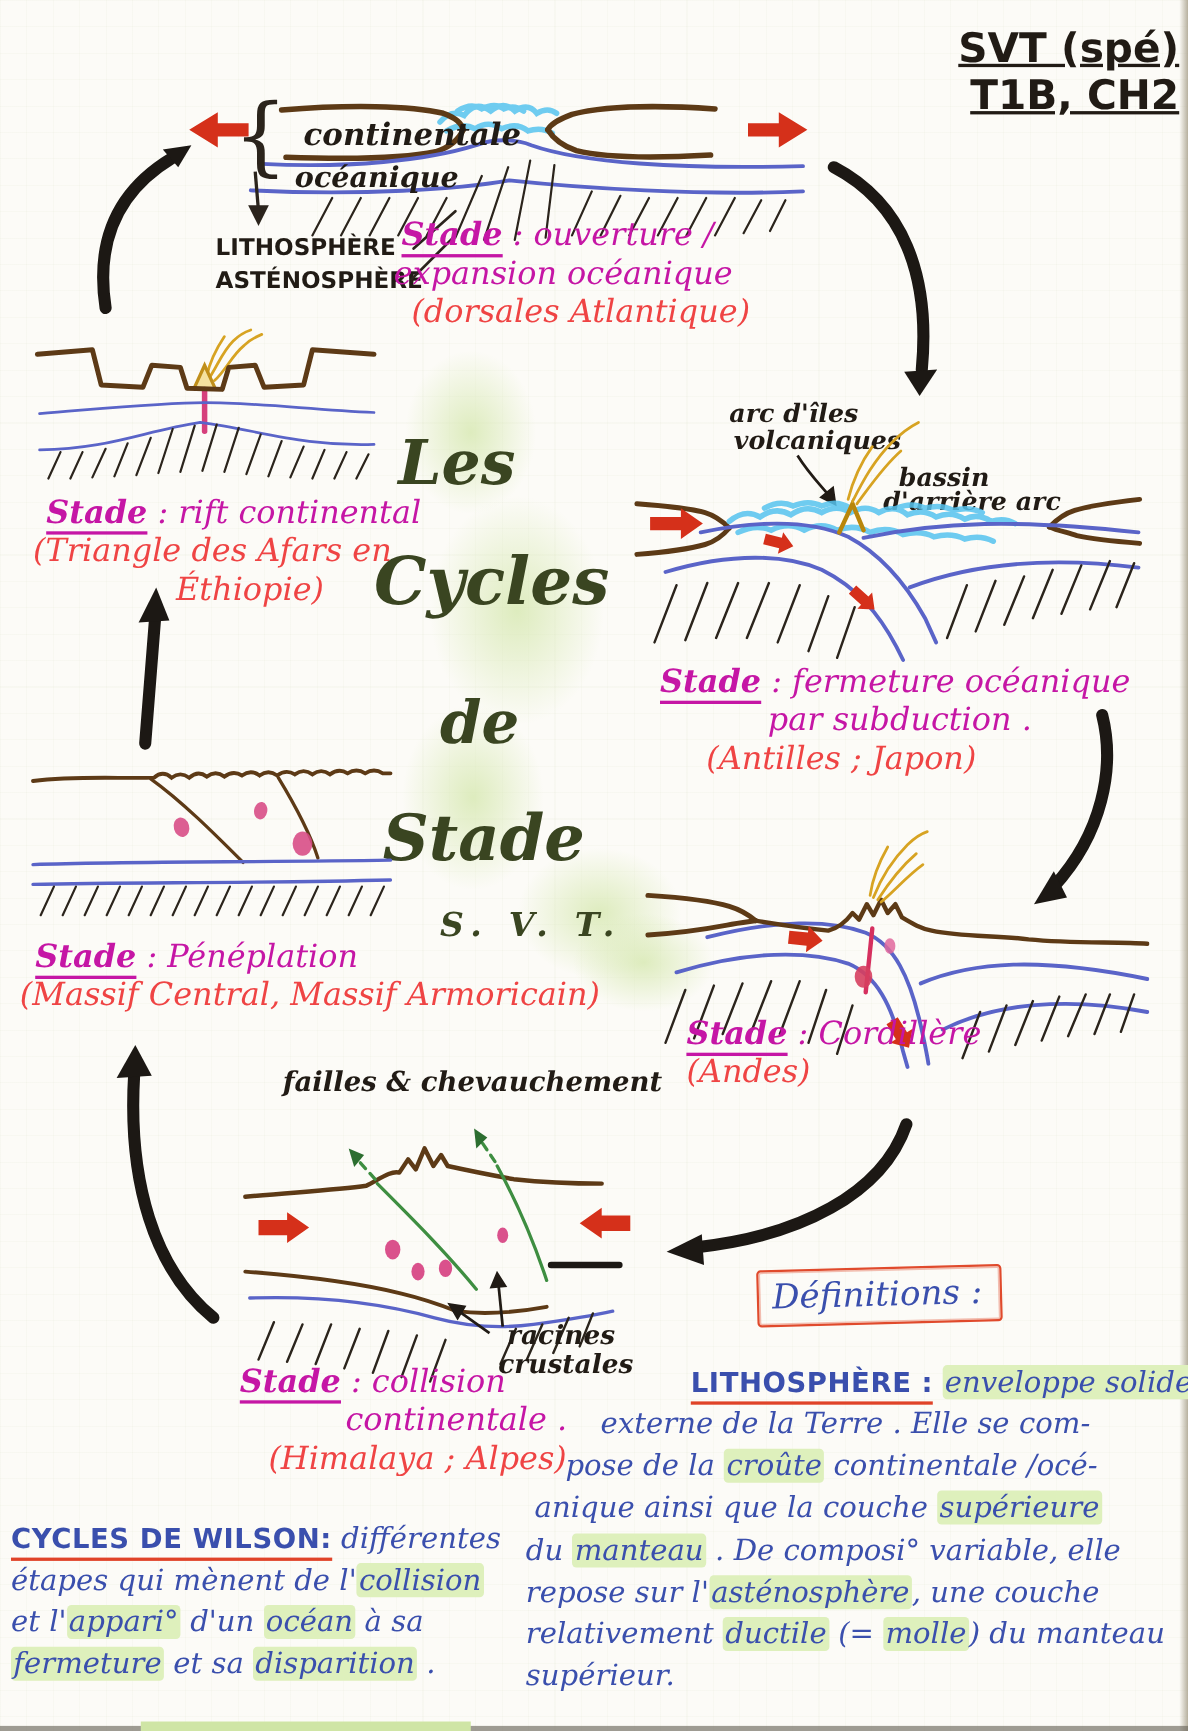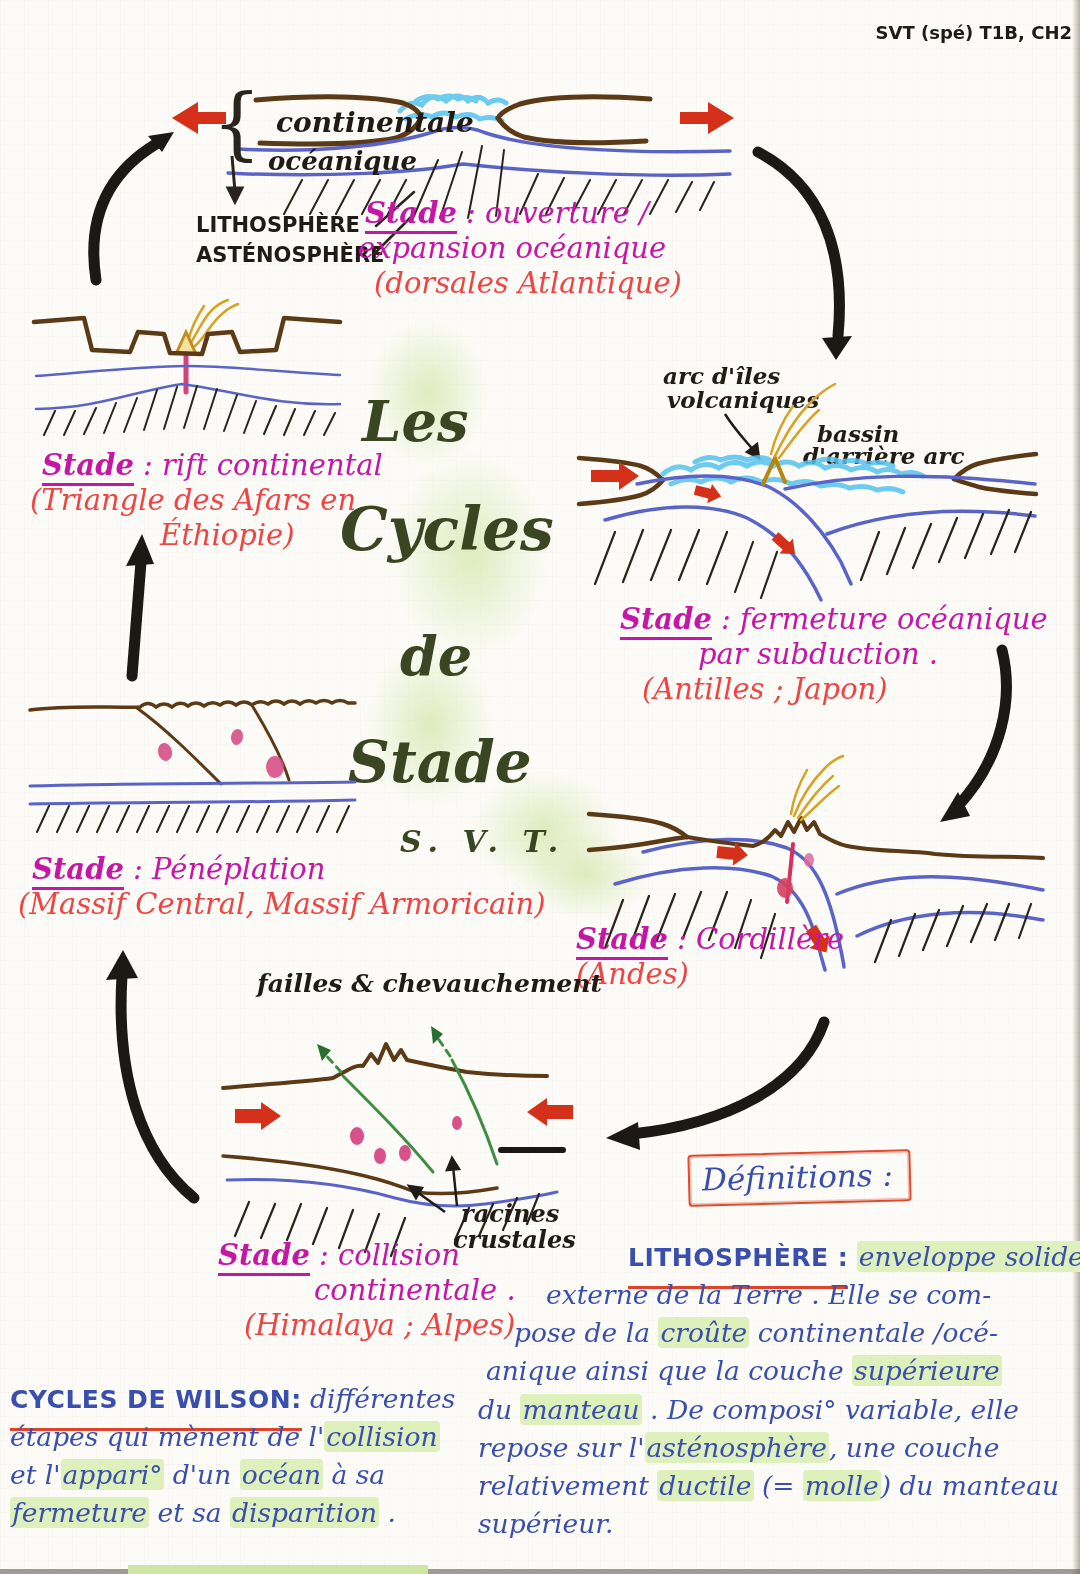--- a/index.html
+++ b/index.html
@@ -11,40 +11,40 @@
   .page::before {
     content:""; position:absolute; inset:0;
     background:
       repeating-linear-gradient(to right, rgba(170,185,130,.05) 0 1px, transparent 1px 24px),
       repeating-linear-gradient(to bottom, rgba(170,185,130,.05) 0 1px, transparent 1px 24px);
     pointer-events:none;
   }
   .abs { position:absolute; }
   .header {
     position:absolute; left:790px; top:22px; width:282px; text-align:right;
-    font-family:"DejaVu Sans", sans-serif; font-weight:700; font-size:18px; color:#211b15;
+    font-family:"DejaVu Sans", sans-serif; font-weight:700; font-size:37px; color:#211b15;text-decoration:underline;
   }
   .title-word { position:absolute; color:#3a4521; font-style:italic; font-weight:600;margin-top:12px; }
   .smudge { position:absolute; border-radius:50%; pointer-events:none;
     background:radial-gradient(ellipse at center, rgba(214,232,176,.8), rgba(214,232,176,0) 70%); }
   .caption { position:absolute; color:#c516a5; font-style:italic; font-size:29px; line-height:1.2; white-space:nowrap; }
   .caption .stade { font-weight:bold; border-bottom:3px solid currentColor; padding-bottom:1px; }
   .cap-line { white-space:nowrap; }
   .examples { color:#ef4444; }
   .defs-box {
     position:absolute; left:688px; top:1152px; padding:5px 16px 7px 12px;
     border:2.5px solid #e04a2c; border-radius:4px; transform:rotate(-1.5deg);
     box-shadow: inset 0 0 0 1.5px rgba(224,74,44,.35);
     color:#3a4fad; font-style:italic; font-size:31px;
   }
   .defs-text { position:absolute; color:#3a4fad; font-style:italic; font-size:26.5px; line-height:1.44; }
   .defs-text .line { white-space:nowrap; }
   .term {
     font-family:"DejaVu Sans", sans-serif; font-style:normal; font-weight:600; font-size:25px;
-    border-bottom:3px solid #e04328; padding-bottom:14px; letter-spacing:.5px;
+    border-bottom:3px solid #e04328; padding-bottom:3px; letter-spacing:.5px;
   }
   .hl { background:#def0bc; border-radius:4px; padding:0 2px; }
   svg text { user-select:none; }
   .svg-hand-caps { font-family:"DejaVu Sans", sans-serif; font-weight:700; fill:#211b15; }
   .svg-hand { font-family:"DejaVu Serif", serif; font-style:italic; fill:#211b15; }
   .edge-right { position:absolute; right:0; top:0; width:8px; height:100%;
     background:linear-gradient(to left, #a59d88, rgba(165,157,136,0)); opacity:.8; }
   .edge-bottom { position:absolute; bottom:0; left:0; width:100%; height:5px; background:#6b675c; opacity:.65; }
   .bottom-green { position:absolute; left:128px; bottom:0; width:300px; height:9px; background:#cfe5a5; }
 </style>
@@ -166,21 +166,21 @@
     </g>
     <g transform="translate(120,128) rotate(14)">
       <polygon points="0,-5 15,-5 15,-10 27,0 15,10 15,5 0,5" fill="#d5301a"></polygon>
     </g>
     <g transform="translate(200,174) rotate(42)">
       <polygon points="0,-5 15,-5 15,-10 27,0 15,10 15,5 0,5" fill="#d5301a"></polygon>
     </g>
     <path stroke="#2b241c" stroke-width="2.2" stroke-linecap="round" fill="none" d="M20,222 l20,-52 M48,220 l20,-52 M76,218 l20,-50 M104,218 l20,-50 M132,222 l20,-52 M160,230 l18,-50 M186,236 l16,-46 M286,218 l18,-48 M312,212 l18,-46 M338,206 l18,-44 M364,200 l18,-44 M390,196 l18,-44 M416,192 l18,-44 M440,190 l16,-40"></path>
   </svg>
   <div class="caption" style="left:600px;top:602px;">
-    <div class="cap-line" style="margin-left:20px;"><span class="stade">Stade</span><span> : fermeture océanique</span></div>
+    <div class="cap-line" style=""><span class="stade">Stade</span><span> : fermeture océanique</span></div>
     <div class="cap-line" style="margin-left:98px;">par subduction .</div>
     <div class="cap-line examples" style="margin-left:42px;">(Antilles ; Japon)</div>
   </div>
 
   <svg class="abs" style="left:25px;top:680px;" width="335" height="160" viewBox="0 0 335 160">
     <path stroke="#5d3a16" stroke-width="3.5" fill="none" stroke-linecap="round" d="M5,30 C45,25 85,28 115,27 Q123,20 131,27 Q139,21 147,27 Q155,20 163,26 Q171,20 179,26 Q187,20 195,25 Q203,19 211,25 Q219,19 227,25 Q235,19 243,24 Q251,18 259,24 Q267,18 275,24 Q283,18 291,23 Q299,18 307,23 Q315,18 323,23 L330,23"></path>
     <g stroke="#5d3a16" stroke-width="3" fill="none" stroke-linecap="round">
       <path d="M112,28 C140,48 170,78 196,104"></path>
       <path d="M228,27 C242,50 256,75 264,100"></path>
     </g>
@@ -224,21 +224,21 @@
       <ellipse cx="224" cy="108" rx="5" ry="7" fill="#e0679c" opacity="0.85"></ellipse>
     </g>
     <g transform="translate(132,100) rotate(6)">
       <polygon points="0,-6 17,-6 17,-12 31,0 17,12 17,6 0,6" fill="#d5301a"></polygon>
     </g>
     <g transform="translate(226,176) rotate(58)">
       <polygon points="0,-6 16,-6 16,-12 29,0 16,12 16,6 0,6" fill="#d5301a"></polygon>
     </g>
     <path stroke="#2b241c" stroke-width="2.2" stroke-linecap="round" fill="none" d="M20,196 l18,-48 M46,192 l18,-48 M72,188 l18,-46 M98,186 l18,-46 M124,188 l18,-48 M150,196 l16,-48 M176,206 l14,-44 M290,210 l16,-42 M314,204 l16,-42 M338,198 l16,-40 M362,194 l16,-40 M386,190 l16,-38 M410,188 l14,-36 M434,186 l12,-34"></path>
   </svg>
-  <div class="caption" style="left:576px;top:922px;">
+  <div class="caption" style="left:624px;top:922px;">
     <div class="cap-line"><span class="stade">Stade</span><span> : Cordillère</span></div>
     <div class="cap-line examples">(Andes)</div>
   </div>
 
   <svg class="abs" style="left:205px;top:968px;" width="400" height="295" viewBox="0 0 400 295">
     <text class="svg-hand" x="52" y="24" font-size="25" font-weight="bold" fill="#3e8e41">failles &amp; chevauchement</text>
     <path stroke="#5d3a16" stroke-width="4" fill="none" stroke-linecap="round" stroke-linejoin="round" d="M18,120 C60,116 100,114 128,110 C140,104 150,96 158,98 L166,86 L173,95 L181,76 L189,92 L196,82 L202,92 C220,96 240,100 262,104 C290,107 320,108 342,108"></path>
     <path d="M296,182 L358,182" stroke="#1c1814" stroke-width="6" stroke-linecap="round"></path>
     <g stroke="#3e8e41" stroke-width="3" fill="none" stroke-linecap="round">
       <path d="M138,108 C170,140 200,170 228,204"></path>

